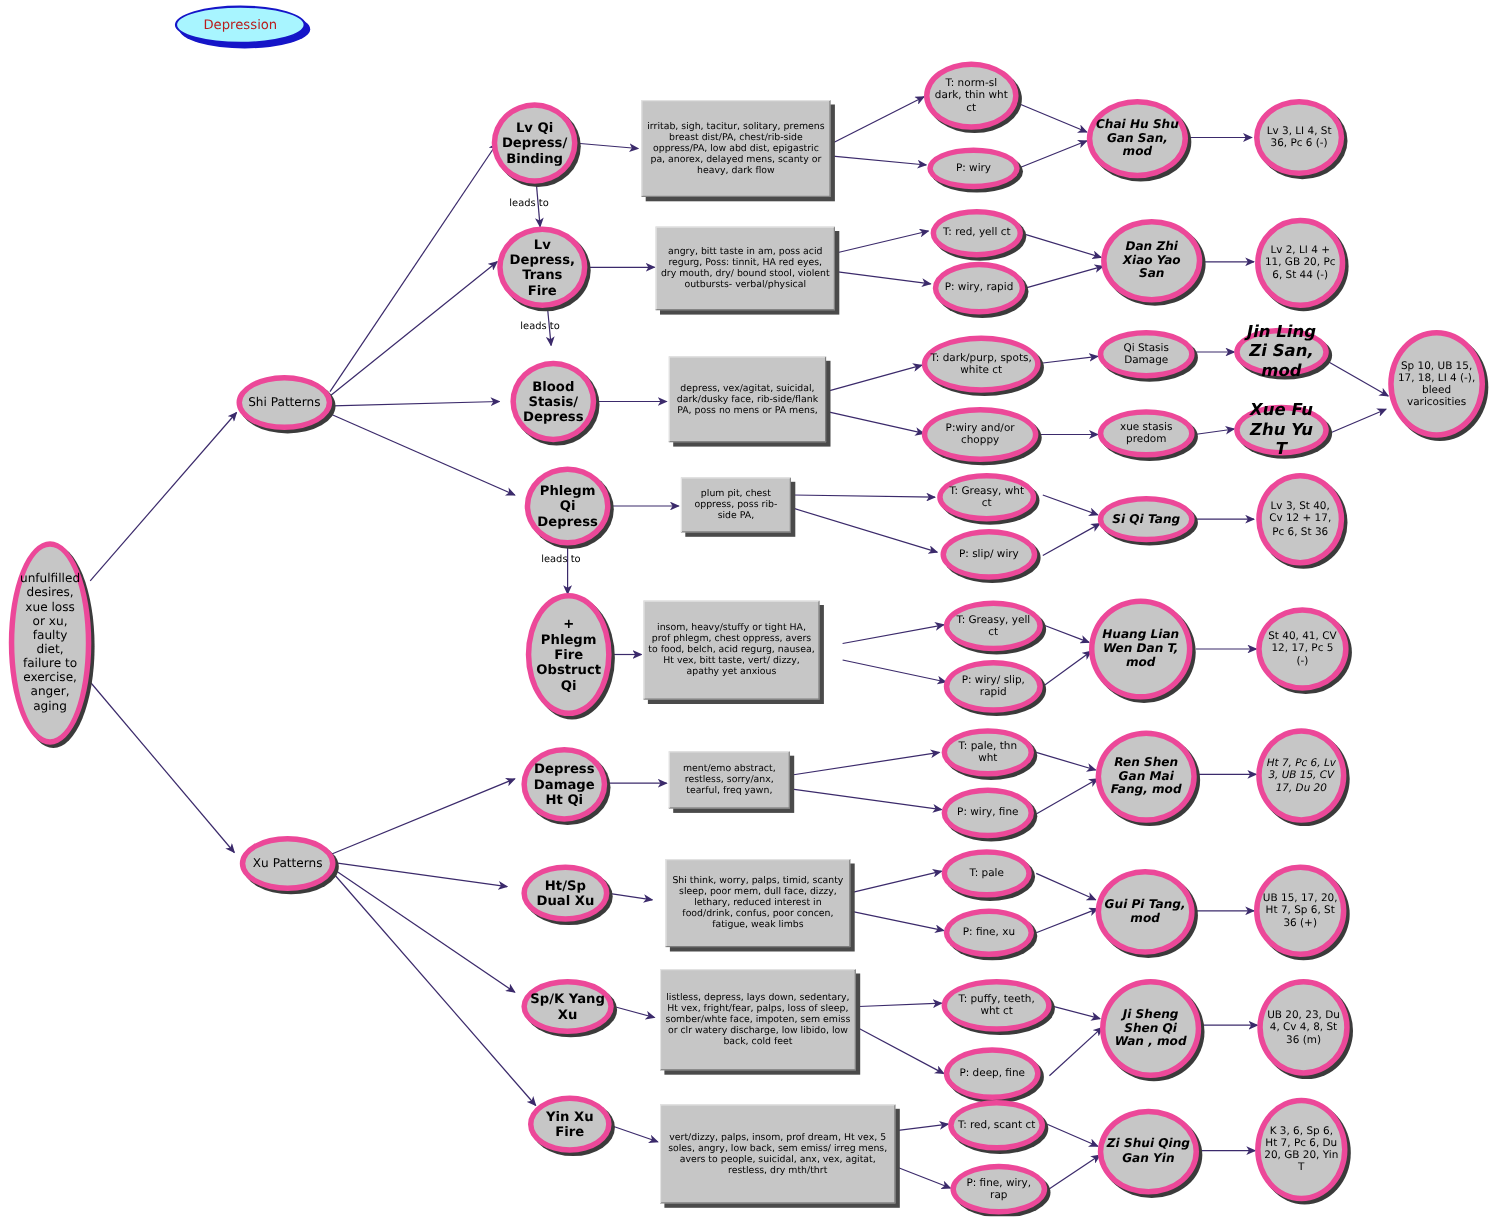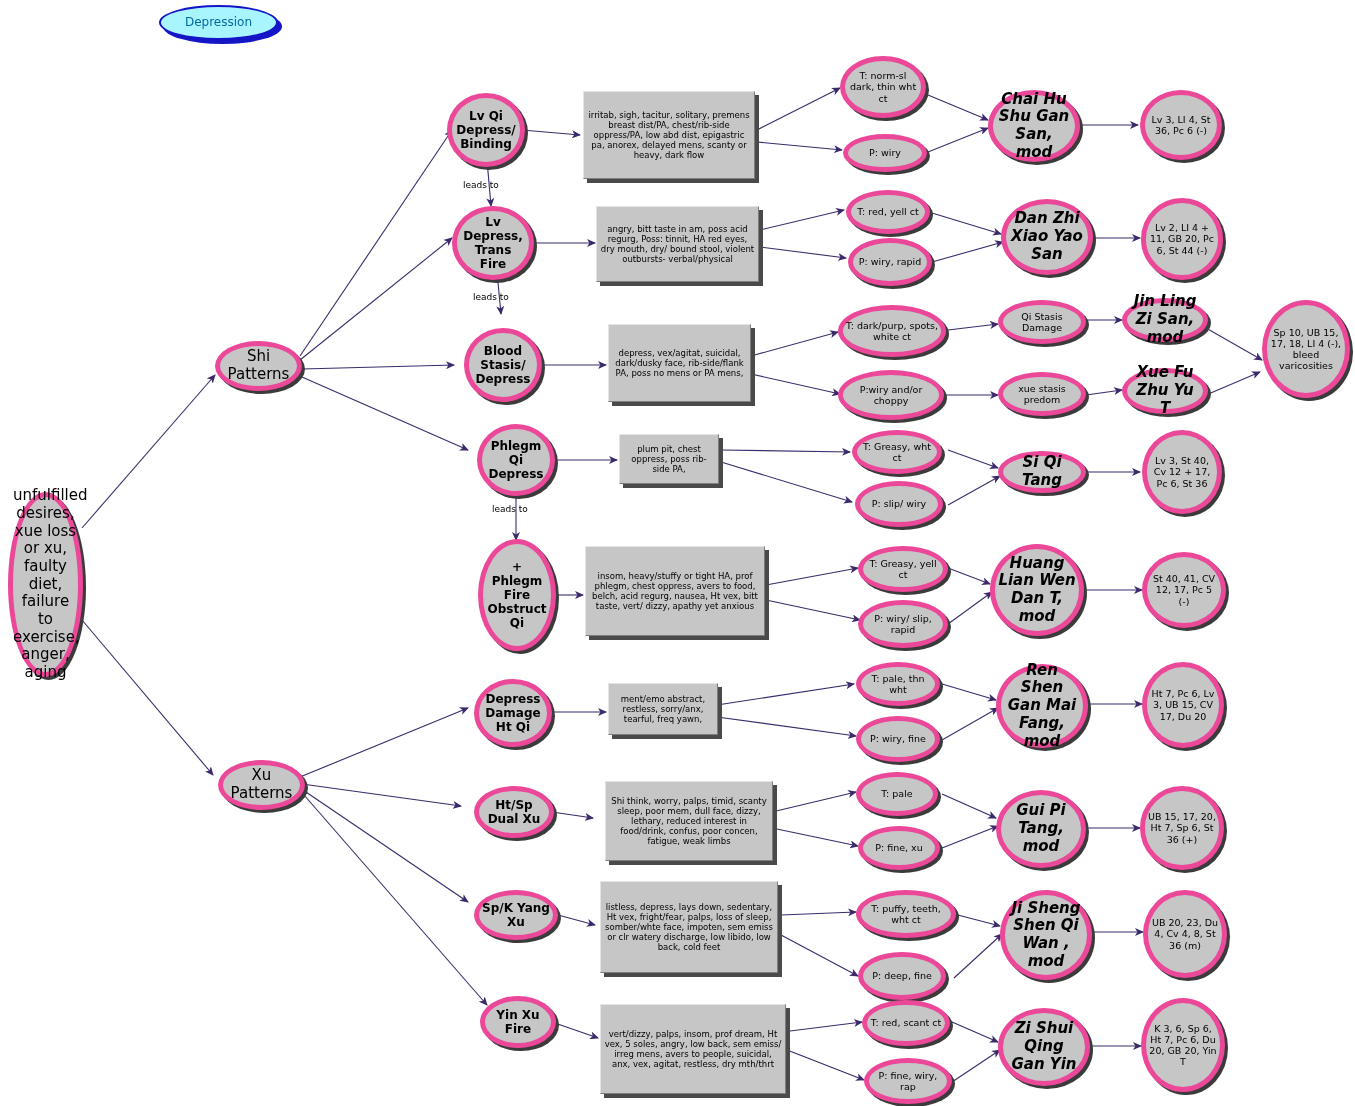--- a/index.html
+++ b/index.html
@@ -46,31 +46,31 @@
     border-top-color:#e4e4e4;
     border-left-color:#e4e4e4;
   }
   .bold{font-weight:bold;}
   .italic{font-style:italic;}
   .root-title{
     background:#a8f5ff;
     border:2px solid #1515c8;
     border-radius:50%;
     box-shadow:4px 4px 0 0 #1515c8;
-    color:#0369a1;
+    color:#b91c1c;
   }
   .edge-label{
     position:absolute;
     font-size:9px;
     color:#000;
     background:transparent;
     white-space:nowrap;
   }
   .f12{font-size:12px;}
-  .f11{font-size:15px;}
+  .f11{font-size:11px;}
   .f105{font-size:15px;}
   .f95{font-size:9.5px;}
   .f85{font-size:8.5px;}
 </style>
 </head>
 <body>
 
 <div id="canvas">
 
   <svg id="edges" viewBox="0 0 1355 1106">
@@ -279,21 +279,21 @@
   <div class="node ellipse f11 bold italic" style="left:998px;top:451px;width:88px;height:42px;">
     <span>Si Qi Tang</span>
   </div>
   <div class="node ellipse f95" style="left:1142px;top:430px;width:80px;height:84px;">
     <span>Lv 3, St 40, Cv 12 + 17, Pc 6, St 36</span>
   </div>
 
   <div class="node ellipse f12 bold" style="left:478px;top:539px;width:78px;height:112px;">
     <span>+ Phlegm Fire Obstruct Qi</span>
   </div>
-  <div class="node rect f85" style="left:585px;top:546px;width:180px;height:90px;">
+  <div class="node rect f85" style="left:585px;top:546px;width:160px;height:90px;">
     <span>insom, heavy/stuffy or tight HA, prof phlegm, chest oppress, avers to food, belch, acid regurg, nausea, Ht vex, bitt taste, vert/ dizzy, apathy yet anxious</span>
   </div>
   <div class="node ellipse f95" style="left:858px;top:546px;width:90px;height:46px;">
     <span>T: Greasy, yell ct</span>
   </div>
   <div class="node ellipse f95" style="left:858px;top:600px;width:90px;height:48px;">
     <span>P: wiry/ slip, rapid</span>
   </div>
   <div class="node ellipse f11 bold italic" style="left:990px;top:544px;width:94px;height:92px;justify-content:flex-end;">
     <span>Huang Lian Wen Dan T, mod</span>
@@ -310,21 +310,21 @@
   </div>
   <div class="node ellipse f95" style="left:856px;top:662px;width:84px;height:44px;">
     <span>T: pale, thn wht</span>
   </div>
   <div class="node ellipse f95" style="left:856px;top:716px;width:84px;height:46px;">
     <span>P: wiry, fine</span>
   </div>
   <div class="node ellipse f11 bold italic" style="left:996px;top:664px;width:92px;height:84px;">
     <span>Ren Shen Gan Mai Fang, mod</span>
   </div>
-  <div class="node ellipse f95" style="left:1142px;top:662px;width:82px;height:86px;">
+  <div class="node ellipse f95" style="left:1142px;top:662px;width:82px;height:86px;font-style:italic;">
     <span>Ht 7, Pc 6, Lv 3, UB 15, CV 17, Du 20</span>
   </div>
 
   <div class="node ellipse f12 bold" style="left:474px;top:786px;width:80px;height:52px;">
     <span>Ht/Sp Dual Xu</span>
   </div>
   <div class="node rect f85" style="left:605px;top:781px;width:168px;height:80px;">
     <span>Shi think, worry, palps, timid, scanty sleep, poor mem, dull face, dizzy, lethary, reduced interest in food/drink, confus, poor concen, fatigue, weak limbs</span>
   </div>
   <div class="node ellipse f95" style="left:856px;top:772px;width:82px;height:44px;">
@@ -355,21 +355,21 @@
   <div class="node ellipse f11 bold italic" style="left:1000px;top:890px;width:92px;height:90px;">
     <span>Ji Sheng Shen Qi Wan , mod</span>
   </div>
   <div class="node ellipse f95" style="left:1143px;top:890px;width:84px;height:88px;">
     <span>UB 20, 23, Du 4, Cv 4, 8, St 36 (m)</span>
   </div>
 
   <div class="node ellipse f12 bold" style="left:480px;top:996px;width:76px;height:52px;">
     <span>Yin Xu Fire</span>
   </div>
-  <div class="node rect f85" style="left:600px;top:1004px;width:186px;height:90px;">
+  <div class="node rect f85" style="left:600px;top:1004px;width:214px;height:90px;">
     <span>vert/dizzy, palps, insom, prof dream, Ht vex, 5 soles, angry, low back, sem emiss/ irreg mens, avers to people, suicidal, anx, vex, agitat, restless, dry mth/thrt</span>
   </div>
   <div class="node ellipse f95" style="left:862px;top:1000px;width:88px;height:46px;">
     <span>T: red, scant ct</span>
   </div>
   <div class="node ellipse f95" style="left:864px;top:1058px;width:88px;height:46px;">
     <span>P: fine, wiry, rap</span>
   </div>
   <div class="node ellipse f11 bold italic" style="left:998px;top:1008px;width:92px;height:78px;">
     <span>Zi Shui Qing Gan Yin</span>

